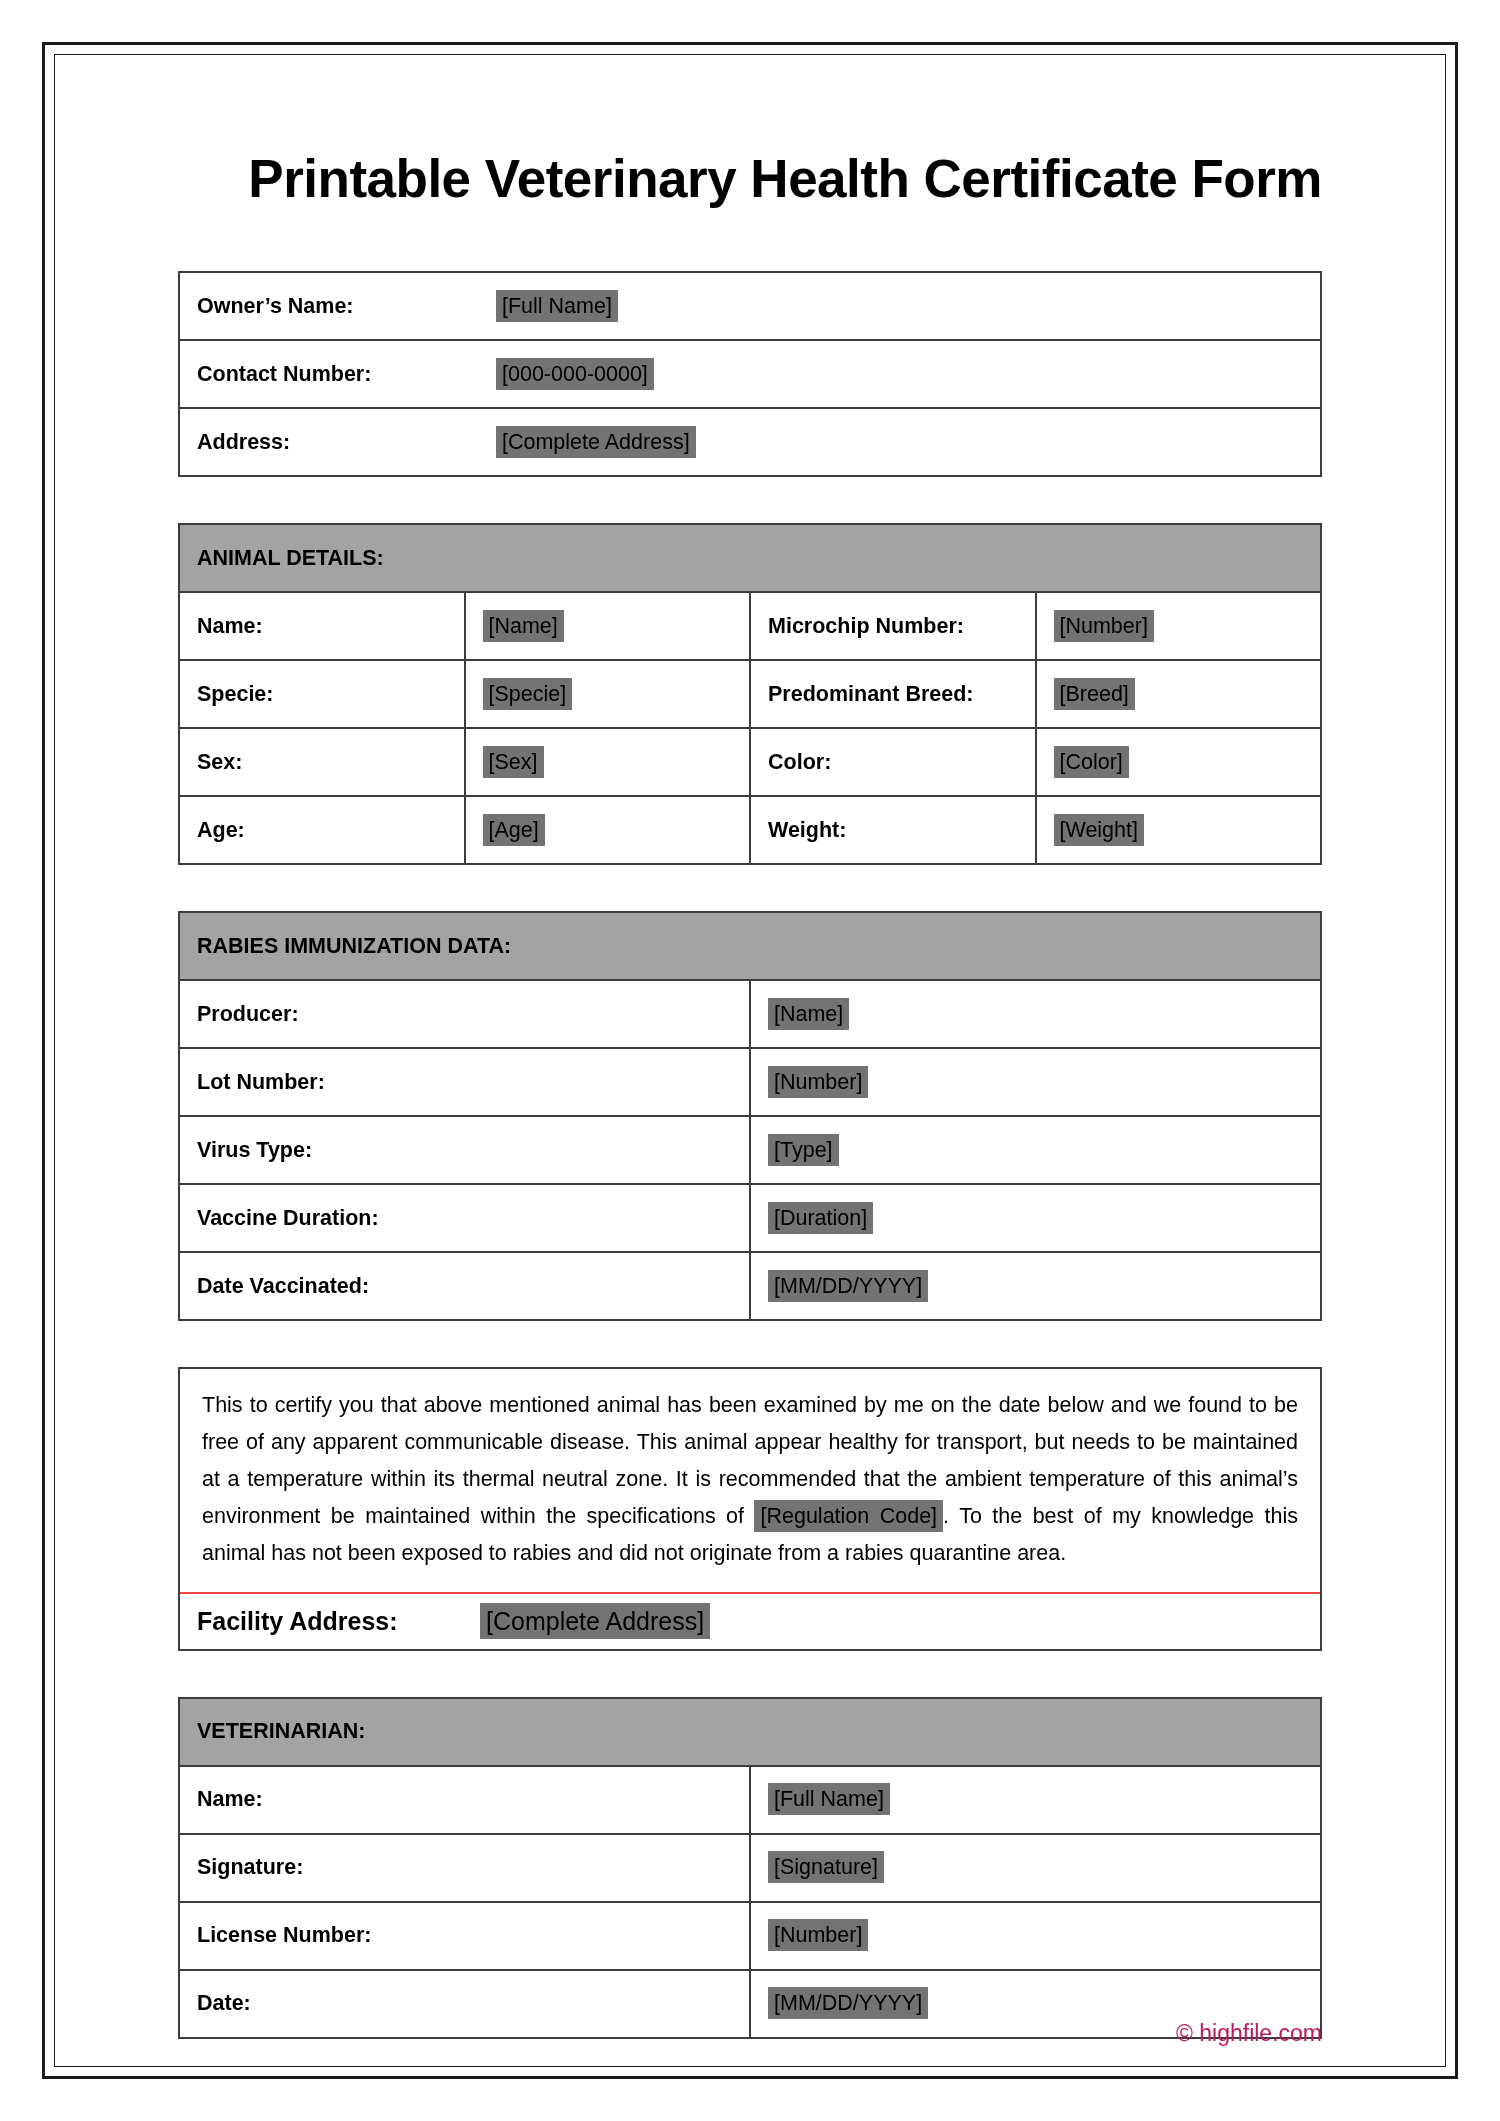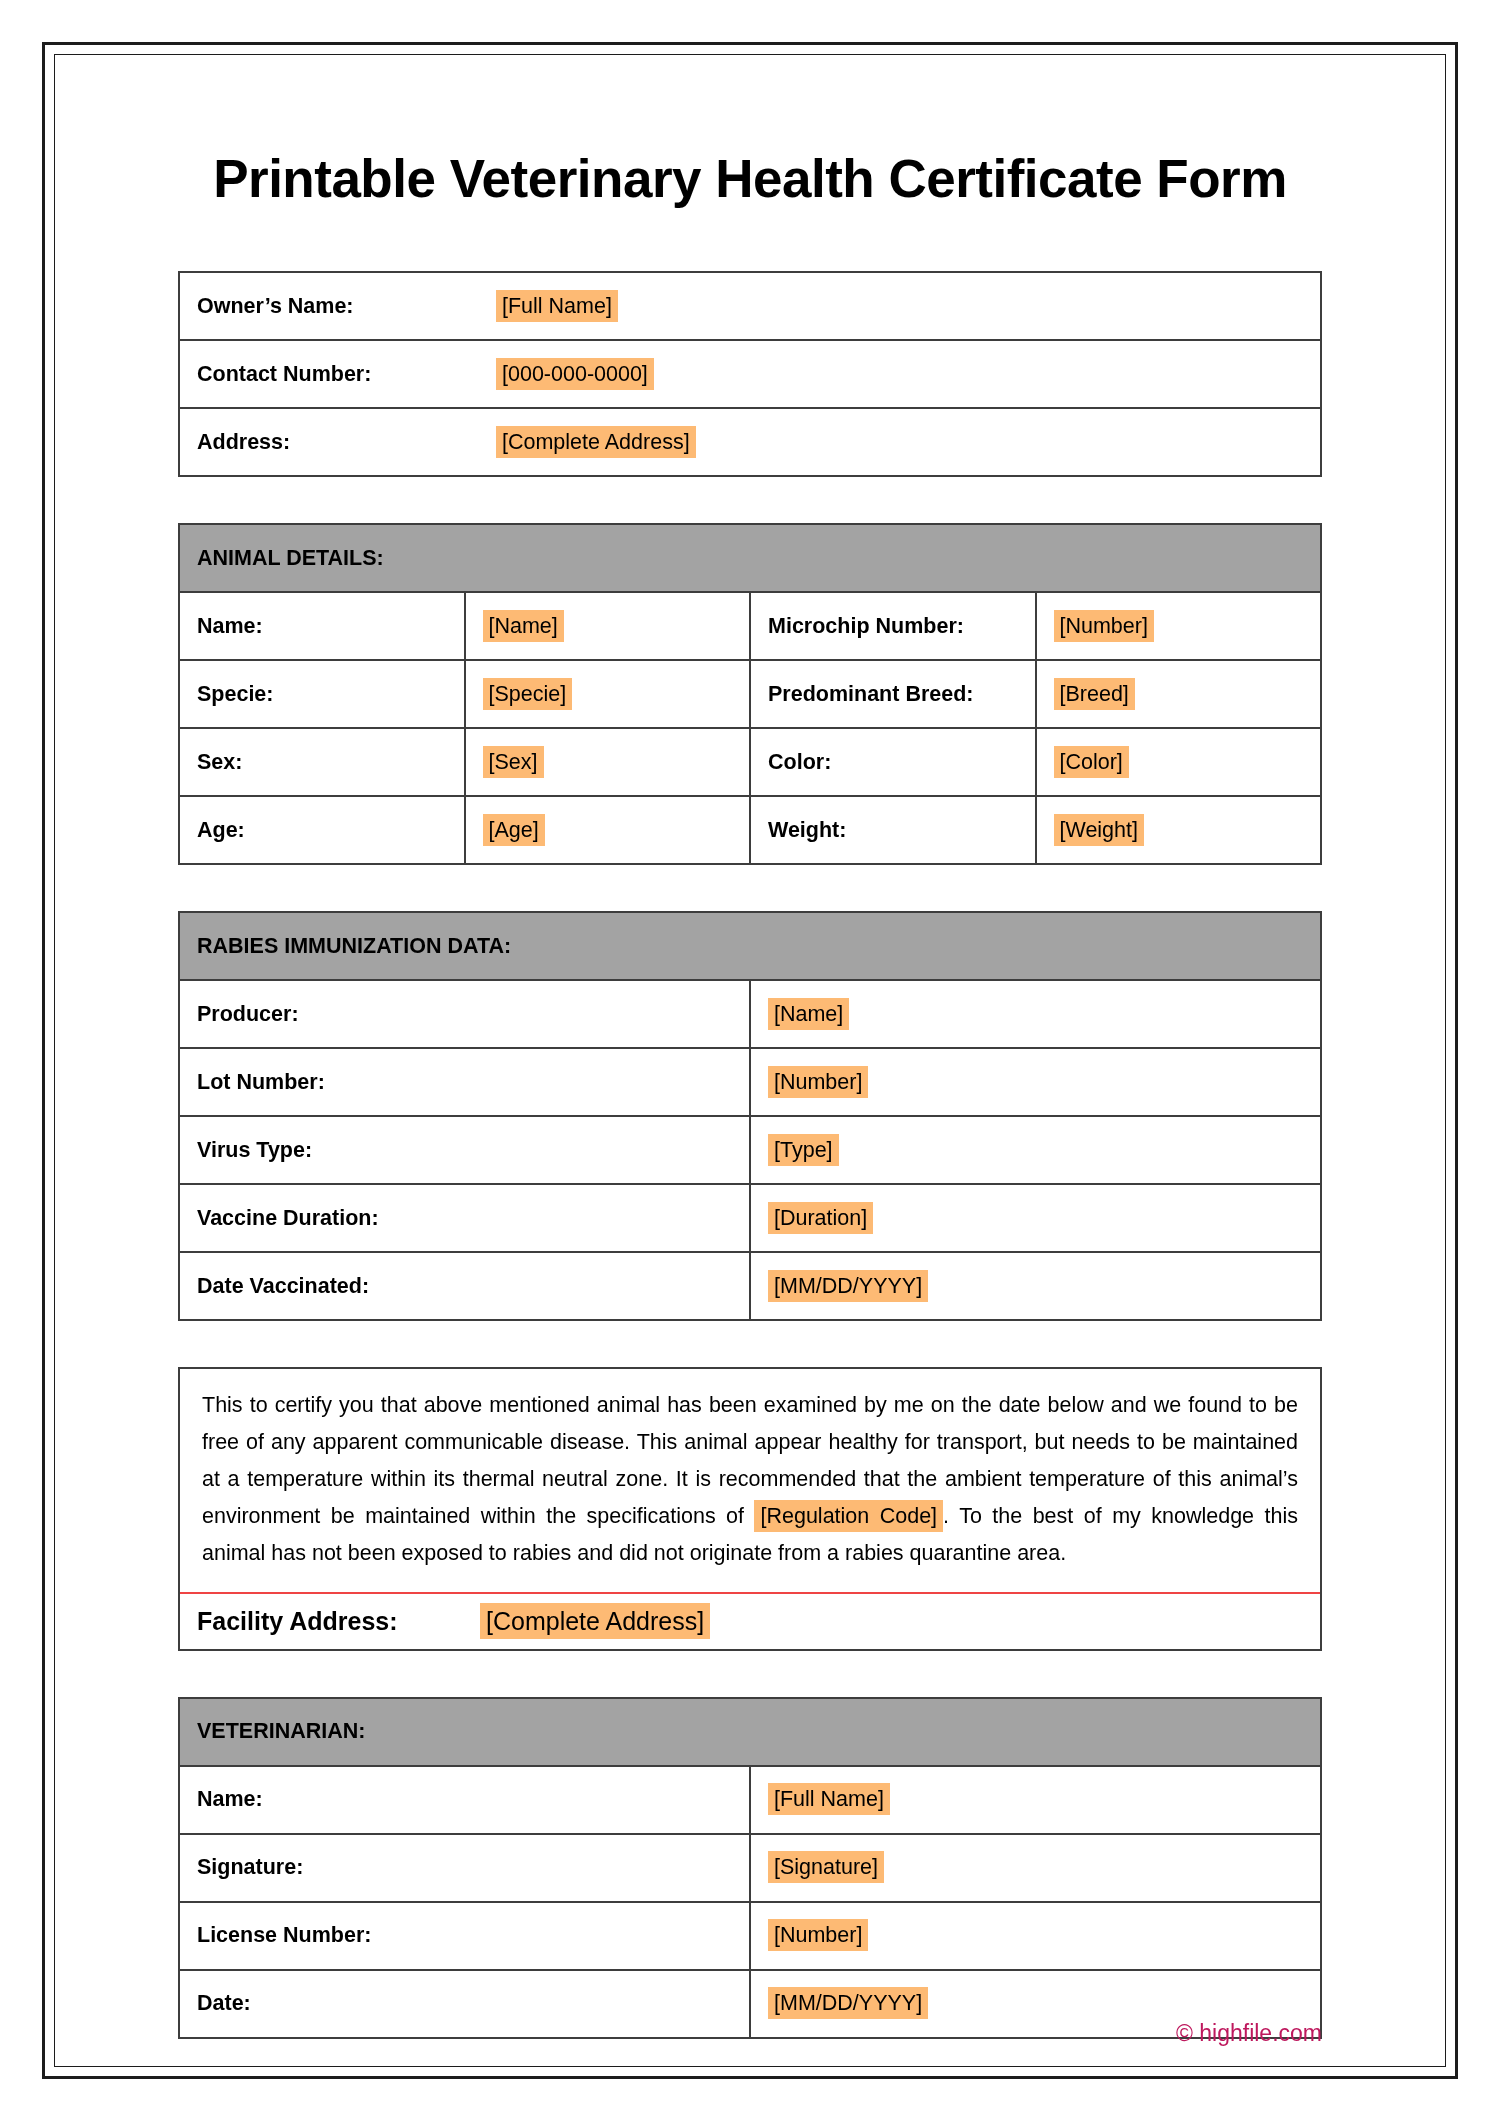--- a/index.html
+++ b/index.html
@@ -27,21 +27,21 @@
     border: 1.5px solid #1c1c1c;
   }
   .content {
     position: relative;
     margin: 0 178px;
     padding-top: 148px;
   }
   .page-title {
     font-size: 53px;
     font-weight: 700;
-    text-align: center;
+    text-align: right;
     letter-spacing: -0.5px;
     margin: 0 0 62px 0;
   }
   .section { margin-top: 46px; }
   .section.first { margin-top: 0; }
 
   table.form-table {
     width: 100%;
     border-collapse: collapse;
     font-size: 21.5px;
@@ -62,21 +62,21 @@
     background: #a3a3a3;
     font-weight: 700;
     height: 60px;
     padding: 15px 17px;
   }
   .label { font-weight: 700; }
   .label-col { width: 300px; }
   .q-col { width: 25%; }
 
   .hl {
-    background: #fdba74;
+    background: #737373;
     padding: 4px 6px;
   }
 
   .cert-box {
     border: 2px solid #3d3d3d;
   }
   .cert-text {
     margin: 0;
     padding: 18px 22px 20px 22px;
     font-size: 21.5px;

